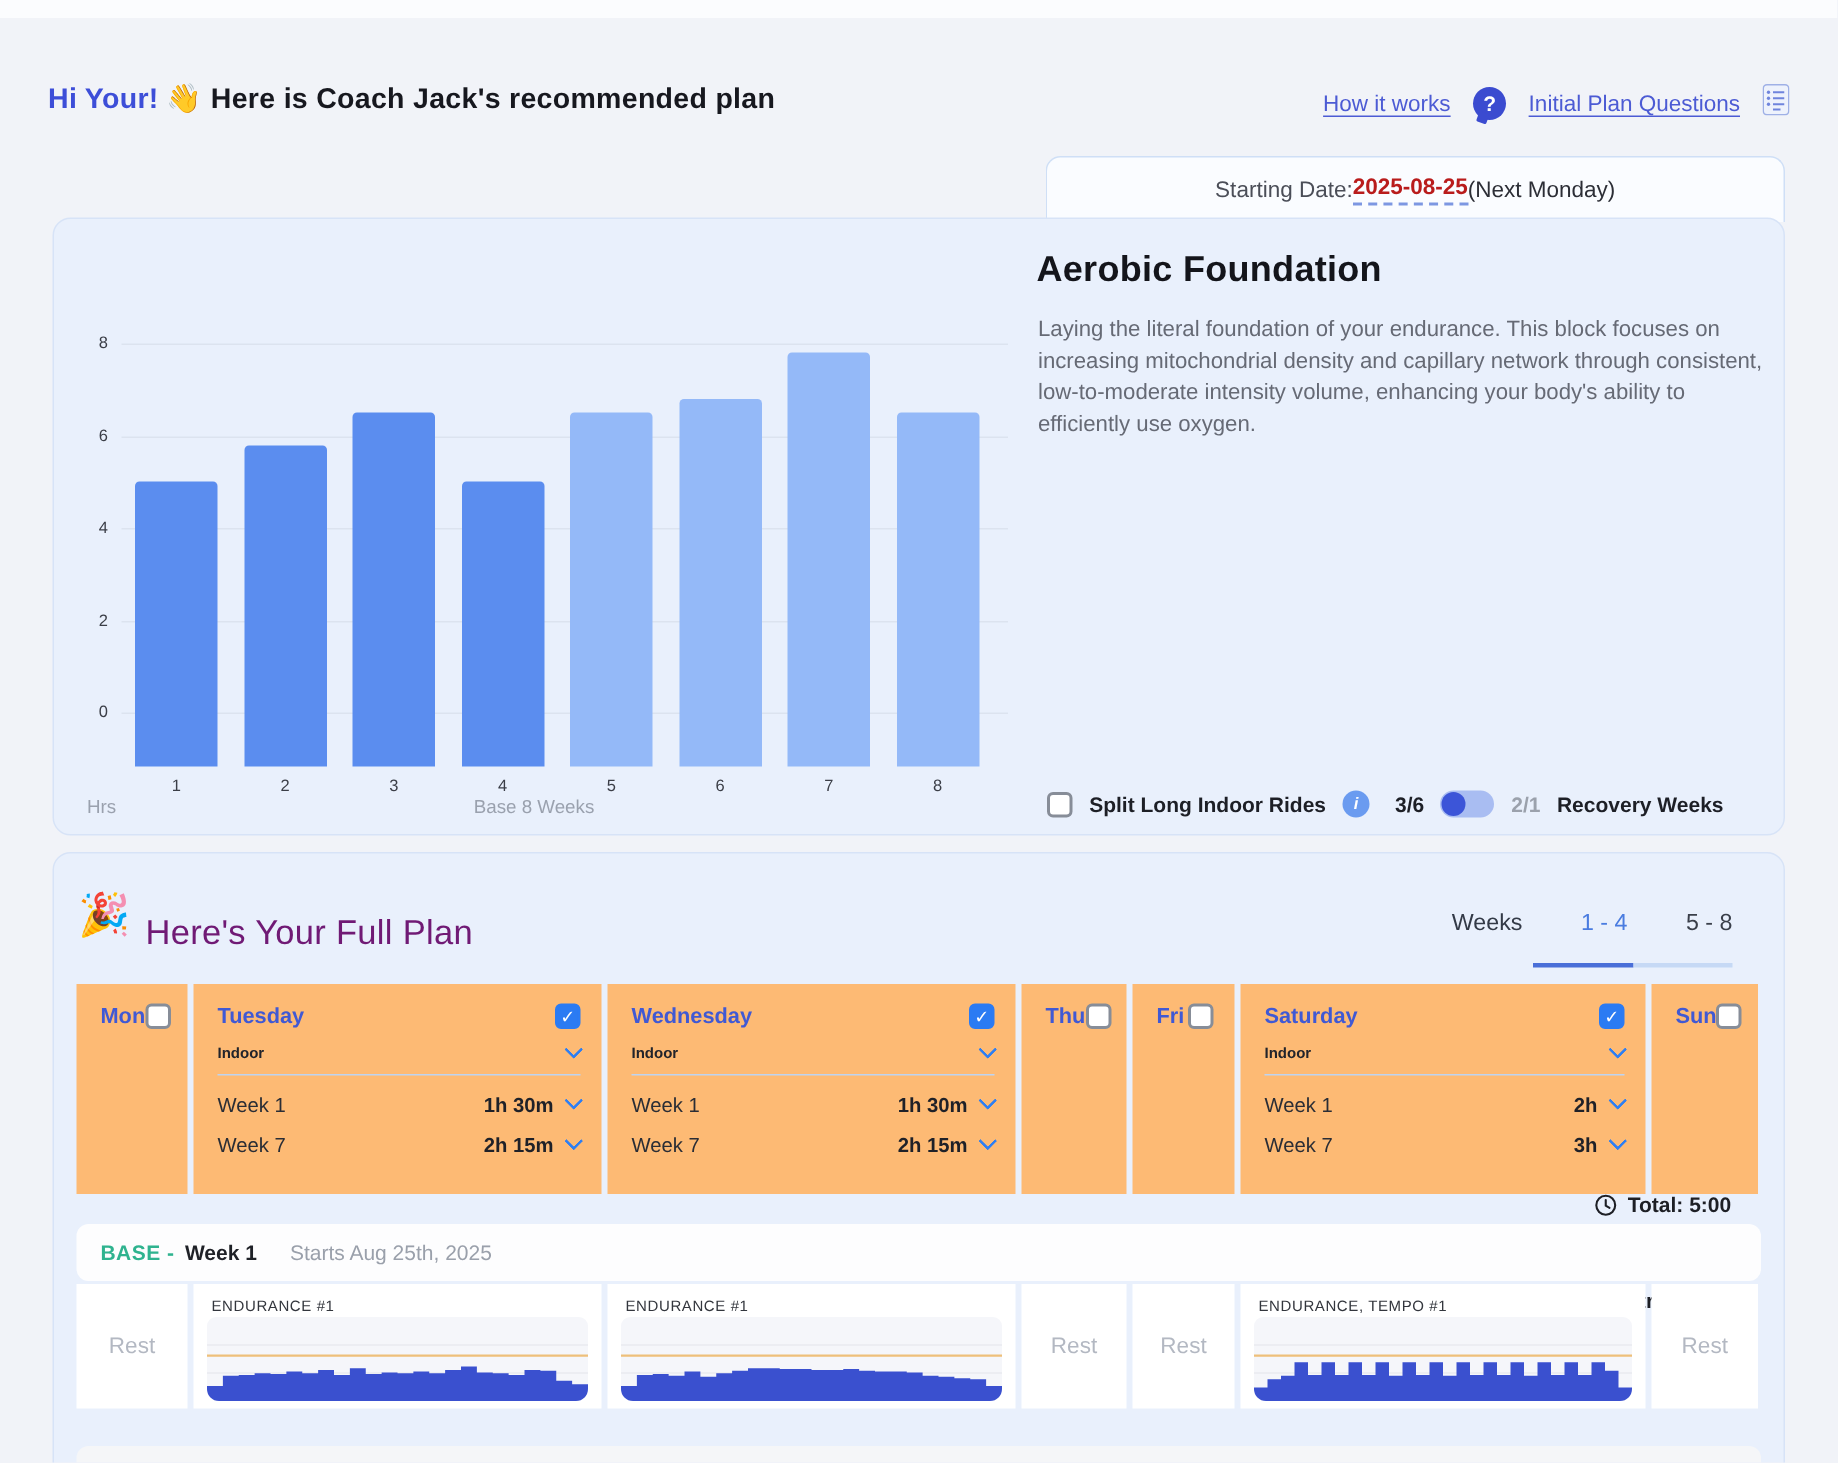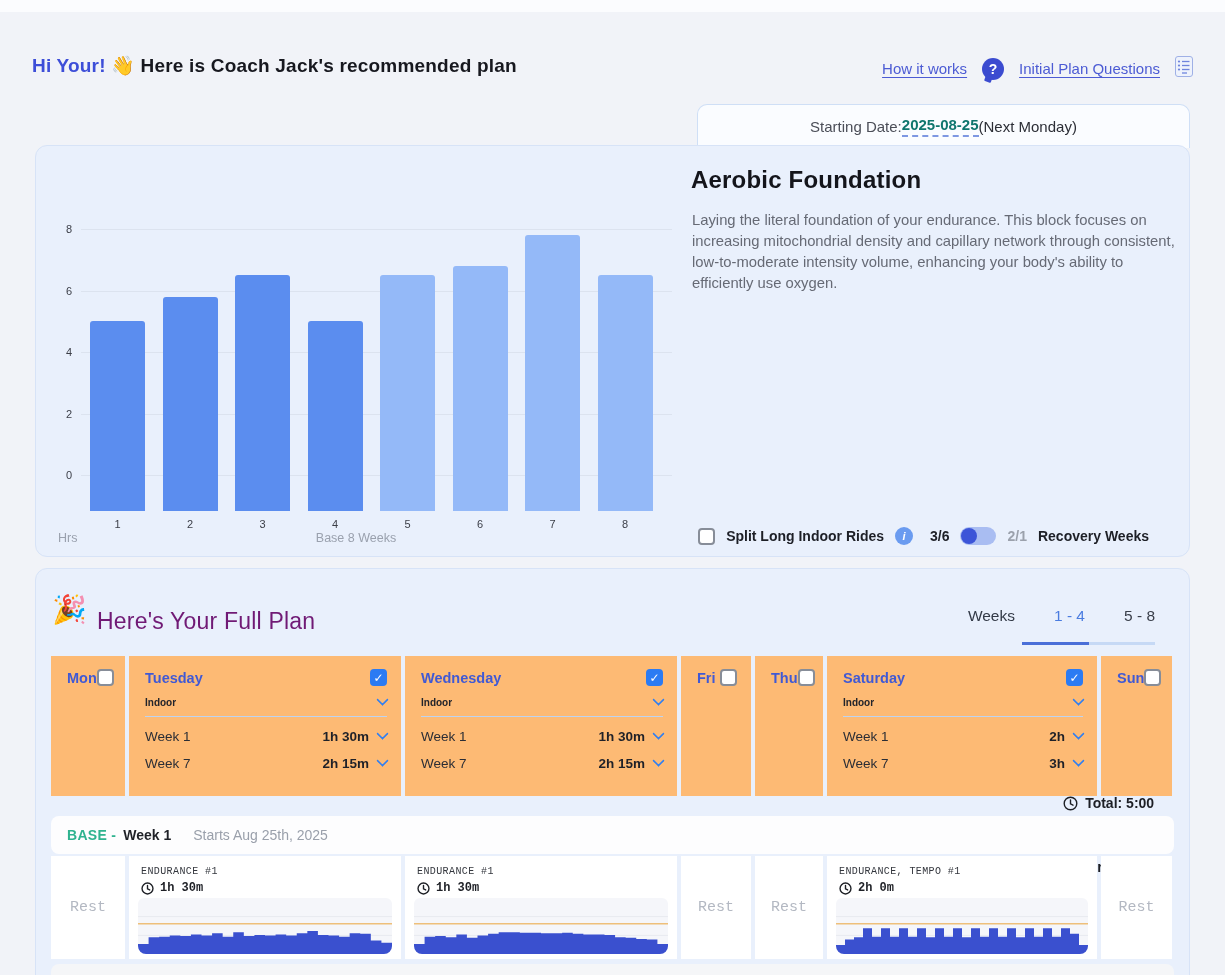--- a/index.html
+++ b/index.html
@@ -13,21 +13,21 @@
   .hlink{color:#4c5bd4;font-size:15px;text-decoration:underline;text-underline-offset:3px;cursor:pointer;}
   .qicon{width:22px;height:22px;border-radius:50%;background:#3b4bd0;color:#fff;font-size:14px;font-weight:bold;
          display:flex;align-items:center;justify-content:center;position:relative;}
   .qicon::after{content:"";position:absolute;left:3px;bottom:-2px;width:7px;height:7px;background:#3b4bd0;
          transform:rotate(20deg);border-radius:1px;}
   
   .datebar{position:absolute;left:697px;top:104px;width:493px;height:44px;background:#fafcff;
            border:1px solid #cfdff6;border-bottom:none;border-radius:10px 10px 0 0;
            display:flex;align-items:center;justify-content:center;font-size:15px;box-sizing:border-box;}
   .datebar .lbl{color:#4b4e58;}
-  .datebar .val{color:#0f766e;font-weight:bold;border-bottom:2px dashed #7d97e2;padding-bottom:2px;cursor:pointer;}
+  .datebar .val{color:#b91c1c;font-weight:bold;border-bottom:2px dashed #7d97e2;padding-bottom:2px;cursor:pointer;}
   .datebar .note{color:#2c2e36;}
   
   .panel{position:absolute;left:35px;width:1155px;background:#e9f0fc;border:1px solid #d7e3f7;border-radius:12px;box-sizing:border-box;}
   #top-panel{top:145px;height:412px;}
   #plan-panel{top:568px;height:430px;}
   
   #chart{position:absolute;left:20px;top:78px;width:630px;height:335px;}
   .grid-line{position:absolute;left:25px;right:14px;height:1px;background:#dce3ef;}
   .ytick{position:absolute;left:0;width:16px;text-align:right;font-size:11px;color:#3b3e47;}
   .bar{position:absolute;width:55px;border-radius:3px 3px 0 0;}
@@ -74,21 +74,21 @@
   
   #week-strip{position:absolute;left:15px;top:247px;width:1123px;height:38px;background:#fdfdfe;border-radius:8px;
       display:flex;align-items:center;box-sizing:border-box;padding:0 16px;font-size:14px;}
   .phase{color:#2fb38f;font-weight:bold;letter-spacing:.3px;}
   .wkname{color:#1f2127;font-weight:bold;margin-left:7px;}
   .starts{color:#9aa0ab;margin-left:22px;}
   .strip-right{margin-left:auto;display:flex;gap:48px;align-items:center;font-weight:bold;color:#1d1f25;flex-direction:column;}
   .stat{display:flex;align-items:center;gap:7px;}
   
   #work-grid{top:287px;}
-  .work-cell{background:#fff;height:103px;box-sizing:border-box;position:relative;font-family:Liberation Mono, monospace;}
+  .work-cell{background:#fff;height:83px;box-sizing:border-box;position:relative;}
   .rest{display:flex;align-items:center;justify-content:center;color:#b3b8c2;font-size:15px;}
   .wo-title{padding:10px 12px 0;font-size:10px;letter-spacing:.4px;color:#33363d;}
   .wo-dur{display:flex;align-items:center;gap:6px;padding:4px 12px 0;font-size:12px;font-weight:bold;color:#1e2026;}
   .wo-profile{position:absolute;left:9px;right:9px;bottom:5px;height:56px;border-radius:6px 6px 8px 8px;overflow:hidden;}
   .wo-profile svg{display:block;width:100%;height:100%;}
   #next-strip{position:absolute;left:15px;top:395px;width:1123px;height:22px;background:#f5f6f8;border-radius:8px 8px 0 0;}
 </style>
 </head>
 <body>
 
@@ -229,27 +229,27 @@
         <div class="wk-row">
           <span>Week 7</span>
           <span class="wk-right">
             <span>2h 15m</span>
             <span class="chev"></span>
           </span>
         </div>
       </div>
       <div class="day-cell">
         <div class="day-top">
+          <span class="day-name">Thu</span>
+          <span class="cb"></span>
+        </div>
+      </div>
+      <div class="day-cell">
+        <div class="day-top">
           <span class="day-name">Fri</span>
-          <span class="cb"></span>
-        </div>
-      </div>
-      <div class="day-cell">
-        <div class="day-top">
-          <span class="day-name">Thu</span>
           <span class="cb"></span>
         </div>
       </div>
       <div class="day-cell">
         <div class="day-top">
           <span class="day-name">Saturday</span>
           <span class="cb checked">✓</span>
         </div>
         <div class="mode-row">
           <span>Indoor</span>

